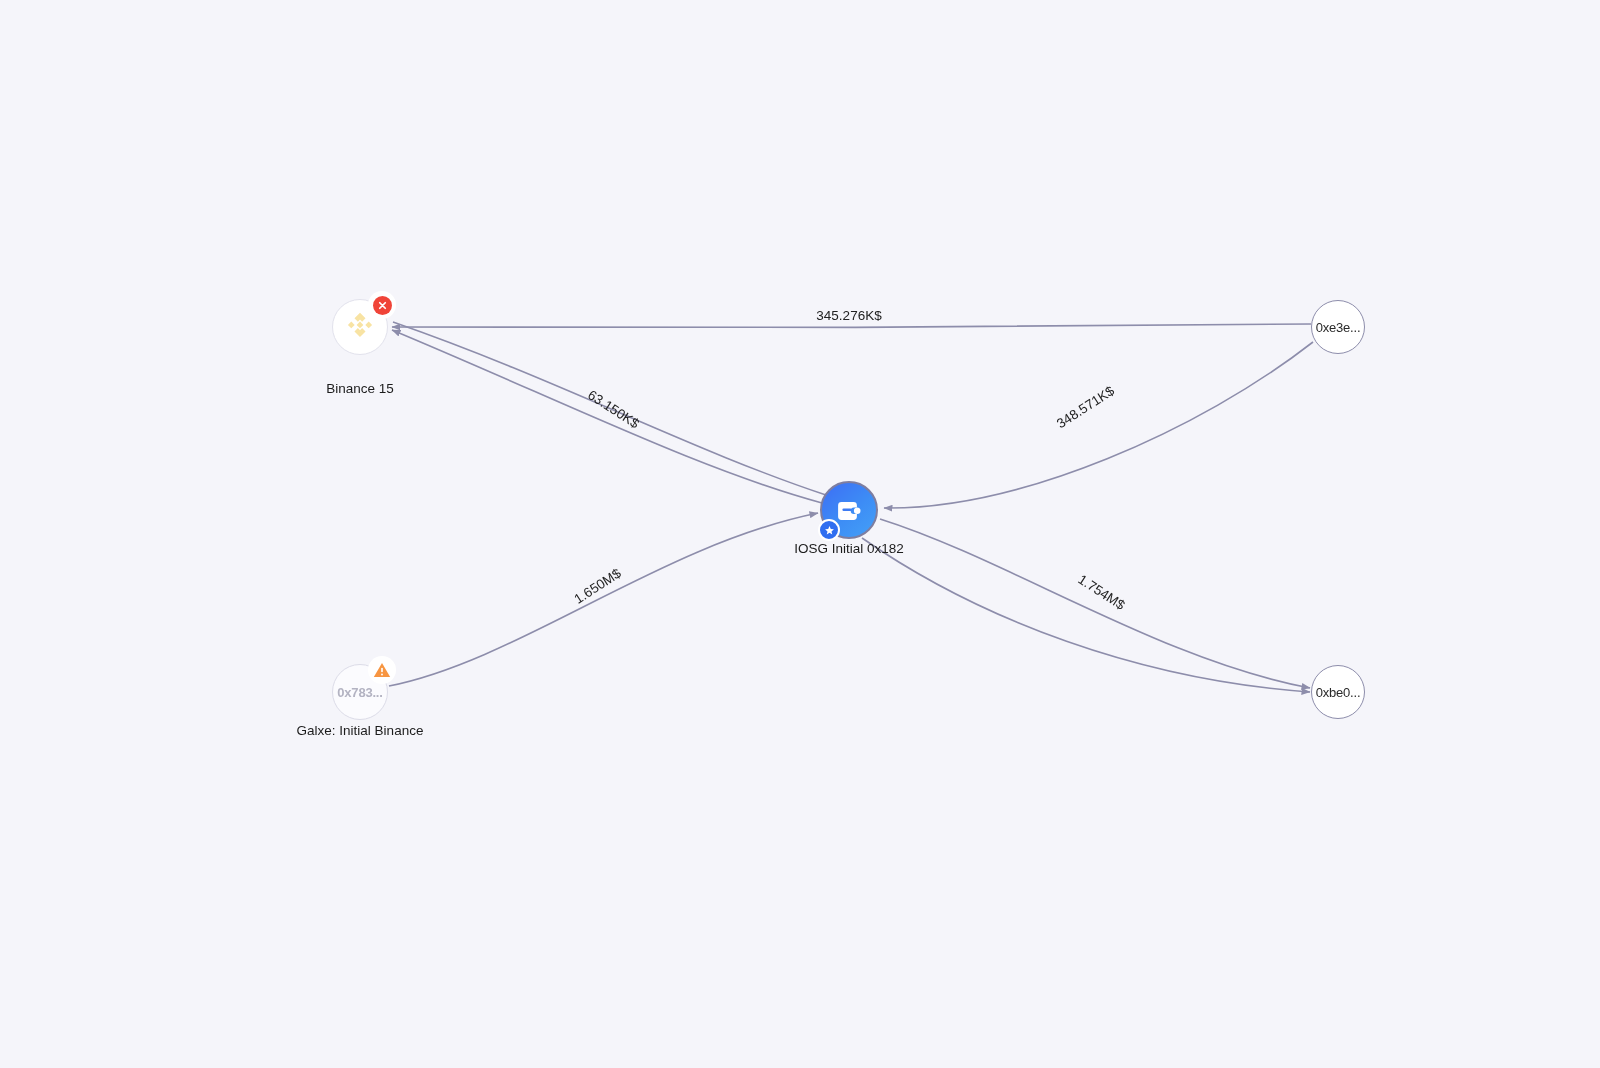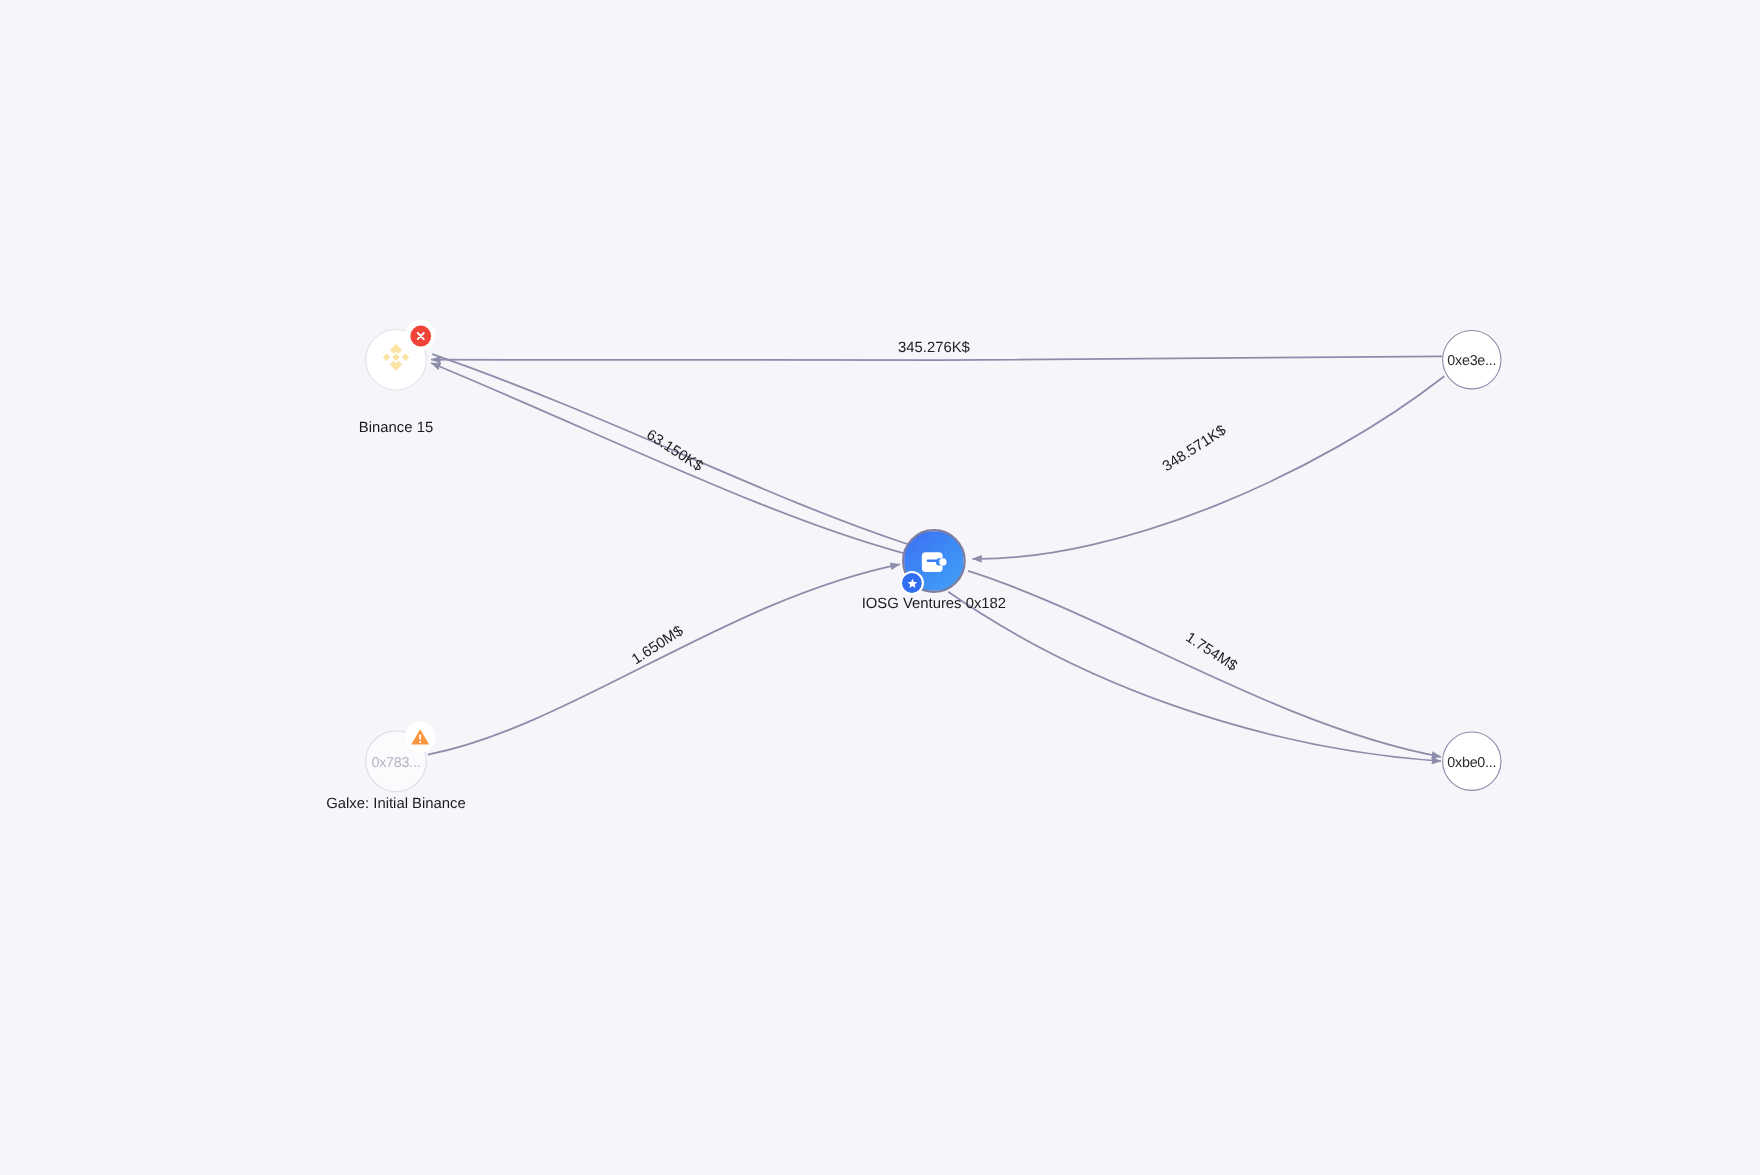--- a/index.html
+++ b/index.html
@@ -54,20 +54,21 @@
     font-size: 13px;
     color: #2a2a2a;
     letter-spacing: -0.2px;
   }
   
   .node-faded .node-circle {
     width: 56px; height: 56px;
     left: -28px; top: -28px;
     background: #fbfbfe;
     border: 1.5px solid #dcdce8;
+    font-weight: bold;
   }
   .node-faded .addr-text {
     font-size: 13px;
     color: #b3b3c2;
     letter-spacing: -0.2px;
   }
   
   .node-logo .node-circle {
     width: 56px; height: 56px;
     left: -28px; top: -28px;
@@ -186,21 +187,21 @@
                a3.4 3.4 0 0 1 3.4 -3.4 z"></path>
       <rect x="9.4" y="14.6" width="9.2" height="2.4" rx="1.2" fill="#3d7bf3"></rect>
       <circle cx="24.2" cy="16.8" r="3.3" fill="#ffffff"></circle>
     </svg>
   </div>
   <div class="badge-star" style="left:-31px; top:9px;">
     <svg width="11" height="11" viewBox="0 0 12 12">
       <polygon fill="#ffffff" points="6,1.2 7.4,4.4 10.8,4.7 8.2,7.0 9.0,10.3 6,8.5 3,10.3 3.8,7.0 1.2,4.7 4.6,4.4"></polygon>
     </svg>
   </div>
-  <div class="node-label" style="top:31px;">IOSG Ventures 0x182</div>
+  <div class="node-label" style="top:31px;">IOSG Initial 0x182</div>
 </div>
 
 <div class="node node-faded" style="left:360px; top:692px;">
   <div class="node-circle">
     <span class="addr-text">0x783...</span>
   </div>
   <div class="badge badge-warn" style="left:8px; top:-36px;">
     <svg width="20" height="20" viewBox="0 0 22 22">
       <path fill="#f79541" d="M11 3.2 L20.0 18.6 H2.0 Z"></path>
       <rect x="10.1" y="8.4" width="1.8" height="5.2" rx="0.9" fill="#ffffff"></rect>

